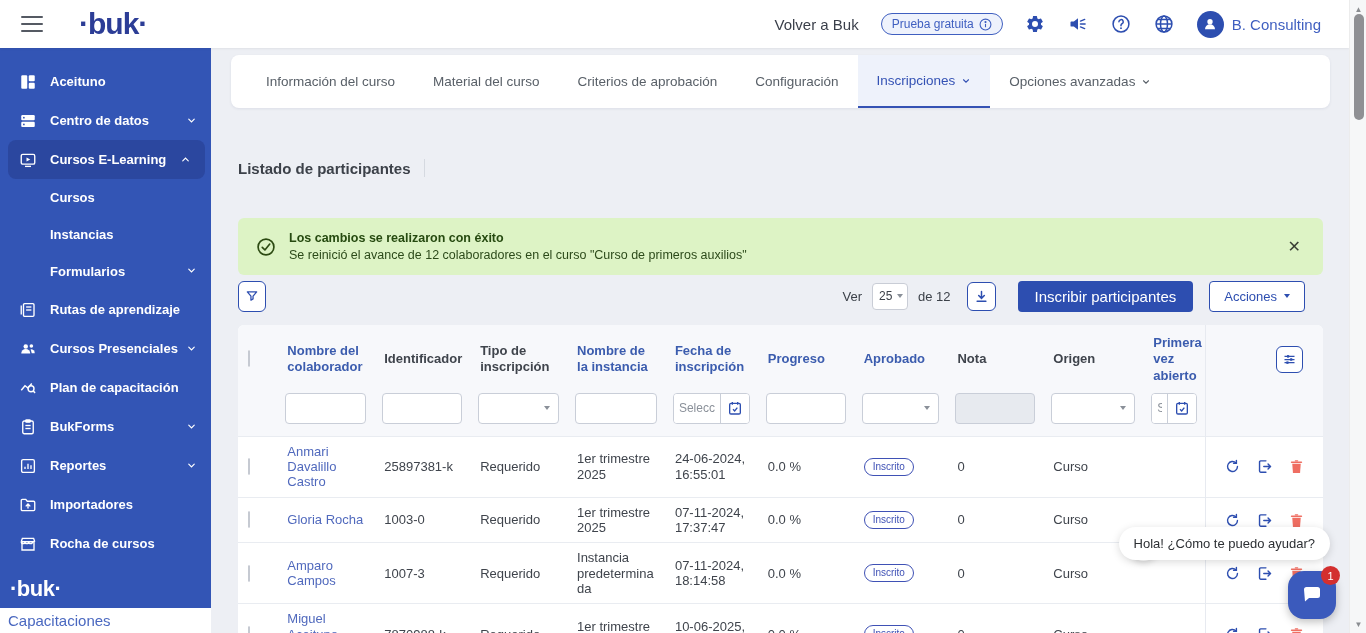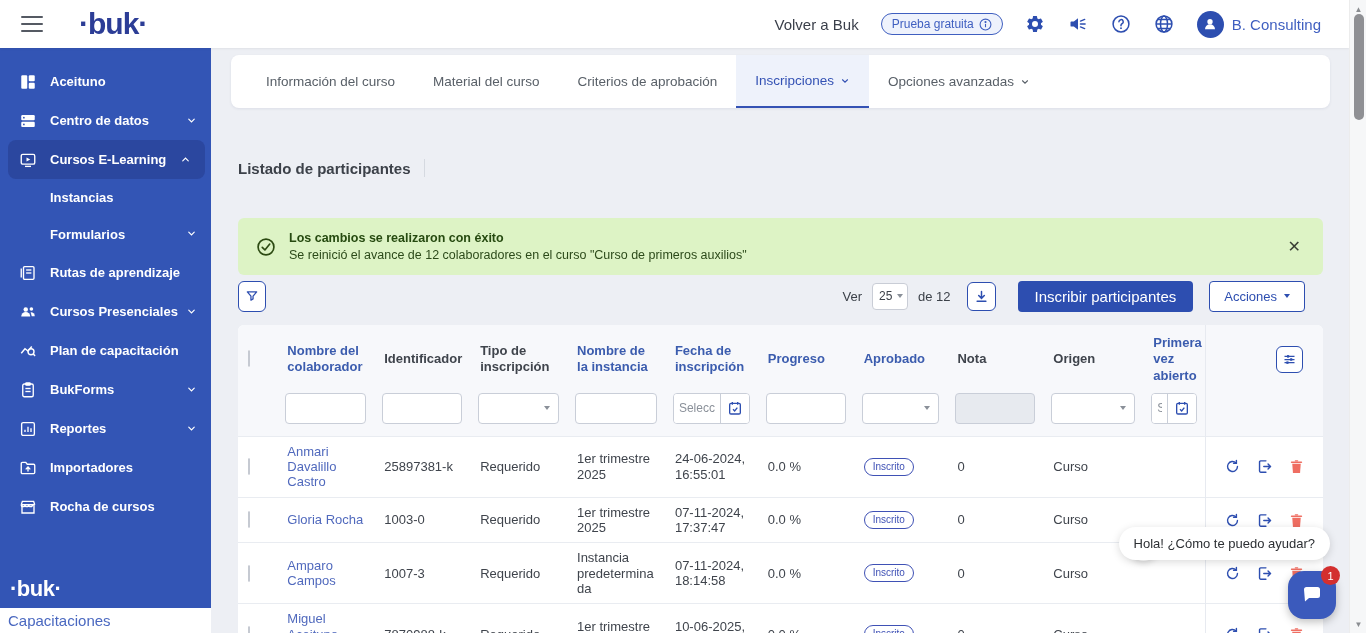--- a/index.html
+++ b/index.html
@@ -203,20 +203,23 @@
         </svg>
       </span>
     <span>Cursos E-Learning</span>
     <span class="chev">
         <svg width="11" height="11" viewBox="0 0 24 24" fill="none" stroke="#fff" stroke-width="2.6" stroke-linecap="round">
           <polyline points="6,15 12,9 18,15"></polyline>
         </svg>
       </span>
   </div>
   <div class="side-sub">
+      <span>Cursos</span>
+    </div>
+  <div class="side-sub">
       <span>Instancias</span>
     </div>
   <div class="side-sub">
     <span>Formularios</span>
     <span class="chev" style="margin-left:auto;"><svg width="11" height="11" viewBox="0 0 24 24" fill="none" stroke="#fff" stroke-width="2.6" stroke-linecap="round">
           <polyline points="6,9 12,15 18,9"></polyline>
         </svg></span>
   </div>
   <div class="side-item">
     <span class="s-icon">
@@ -314,20 +317,23 @@
 
   <div class="tabs-card">
     <div class="tab">
         <span>Información del curso</span>
       </div>
     <div class="tab">
         <span>Material del curso</span>
       </div>
     <div class="tab">
         <span>Criterios de aprobación</span>
+      </div>
+    <div class="tab">
+        <span>Configuración</span>
       </div>
     <div class="tab active">
       <span>Inscripciones</span>
       <span class="chev">
           <svg width="10" height="10" viewBox="0 0 24 24" fill="none" stroke="#3452b4" stroke-width="2.6" stroke-linecap="round">
             <polyline points="6,9 12,15 18,9"></polyline>
           </svg>
         </span>
     </div>
     <div class="tab">

